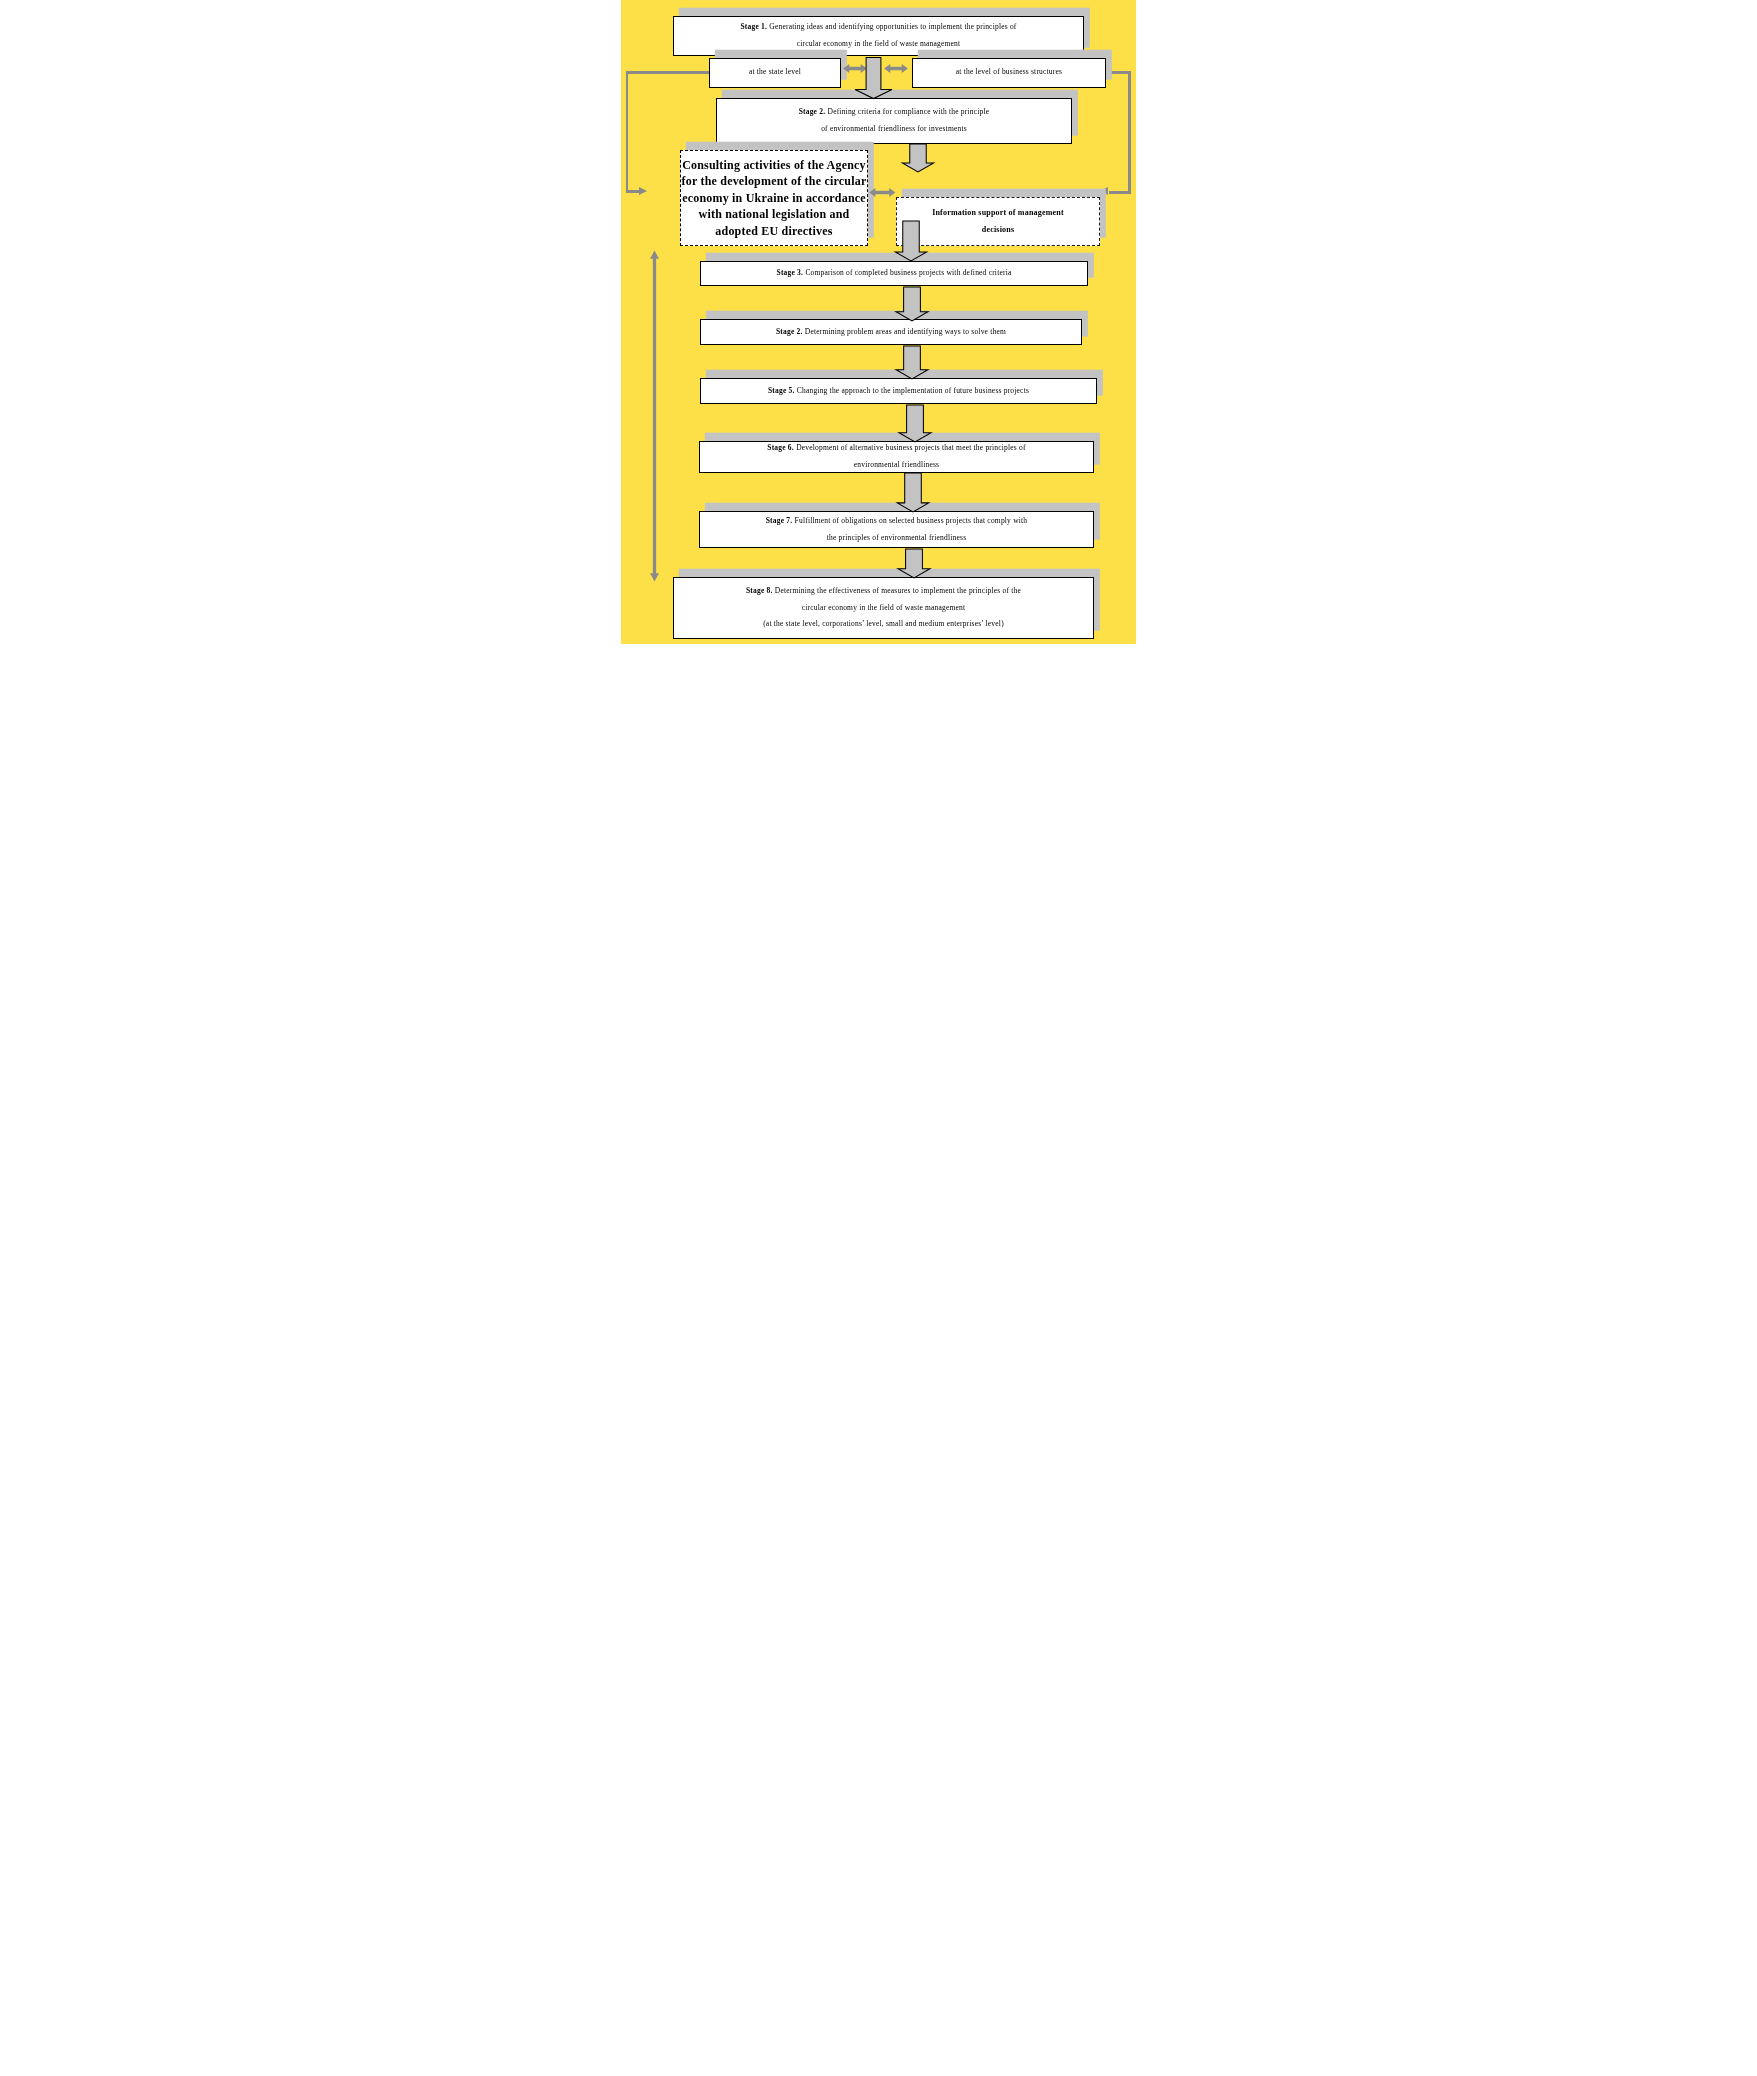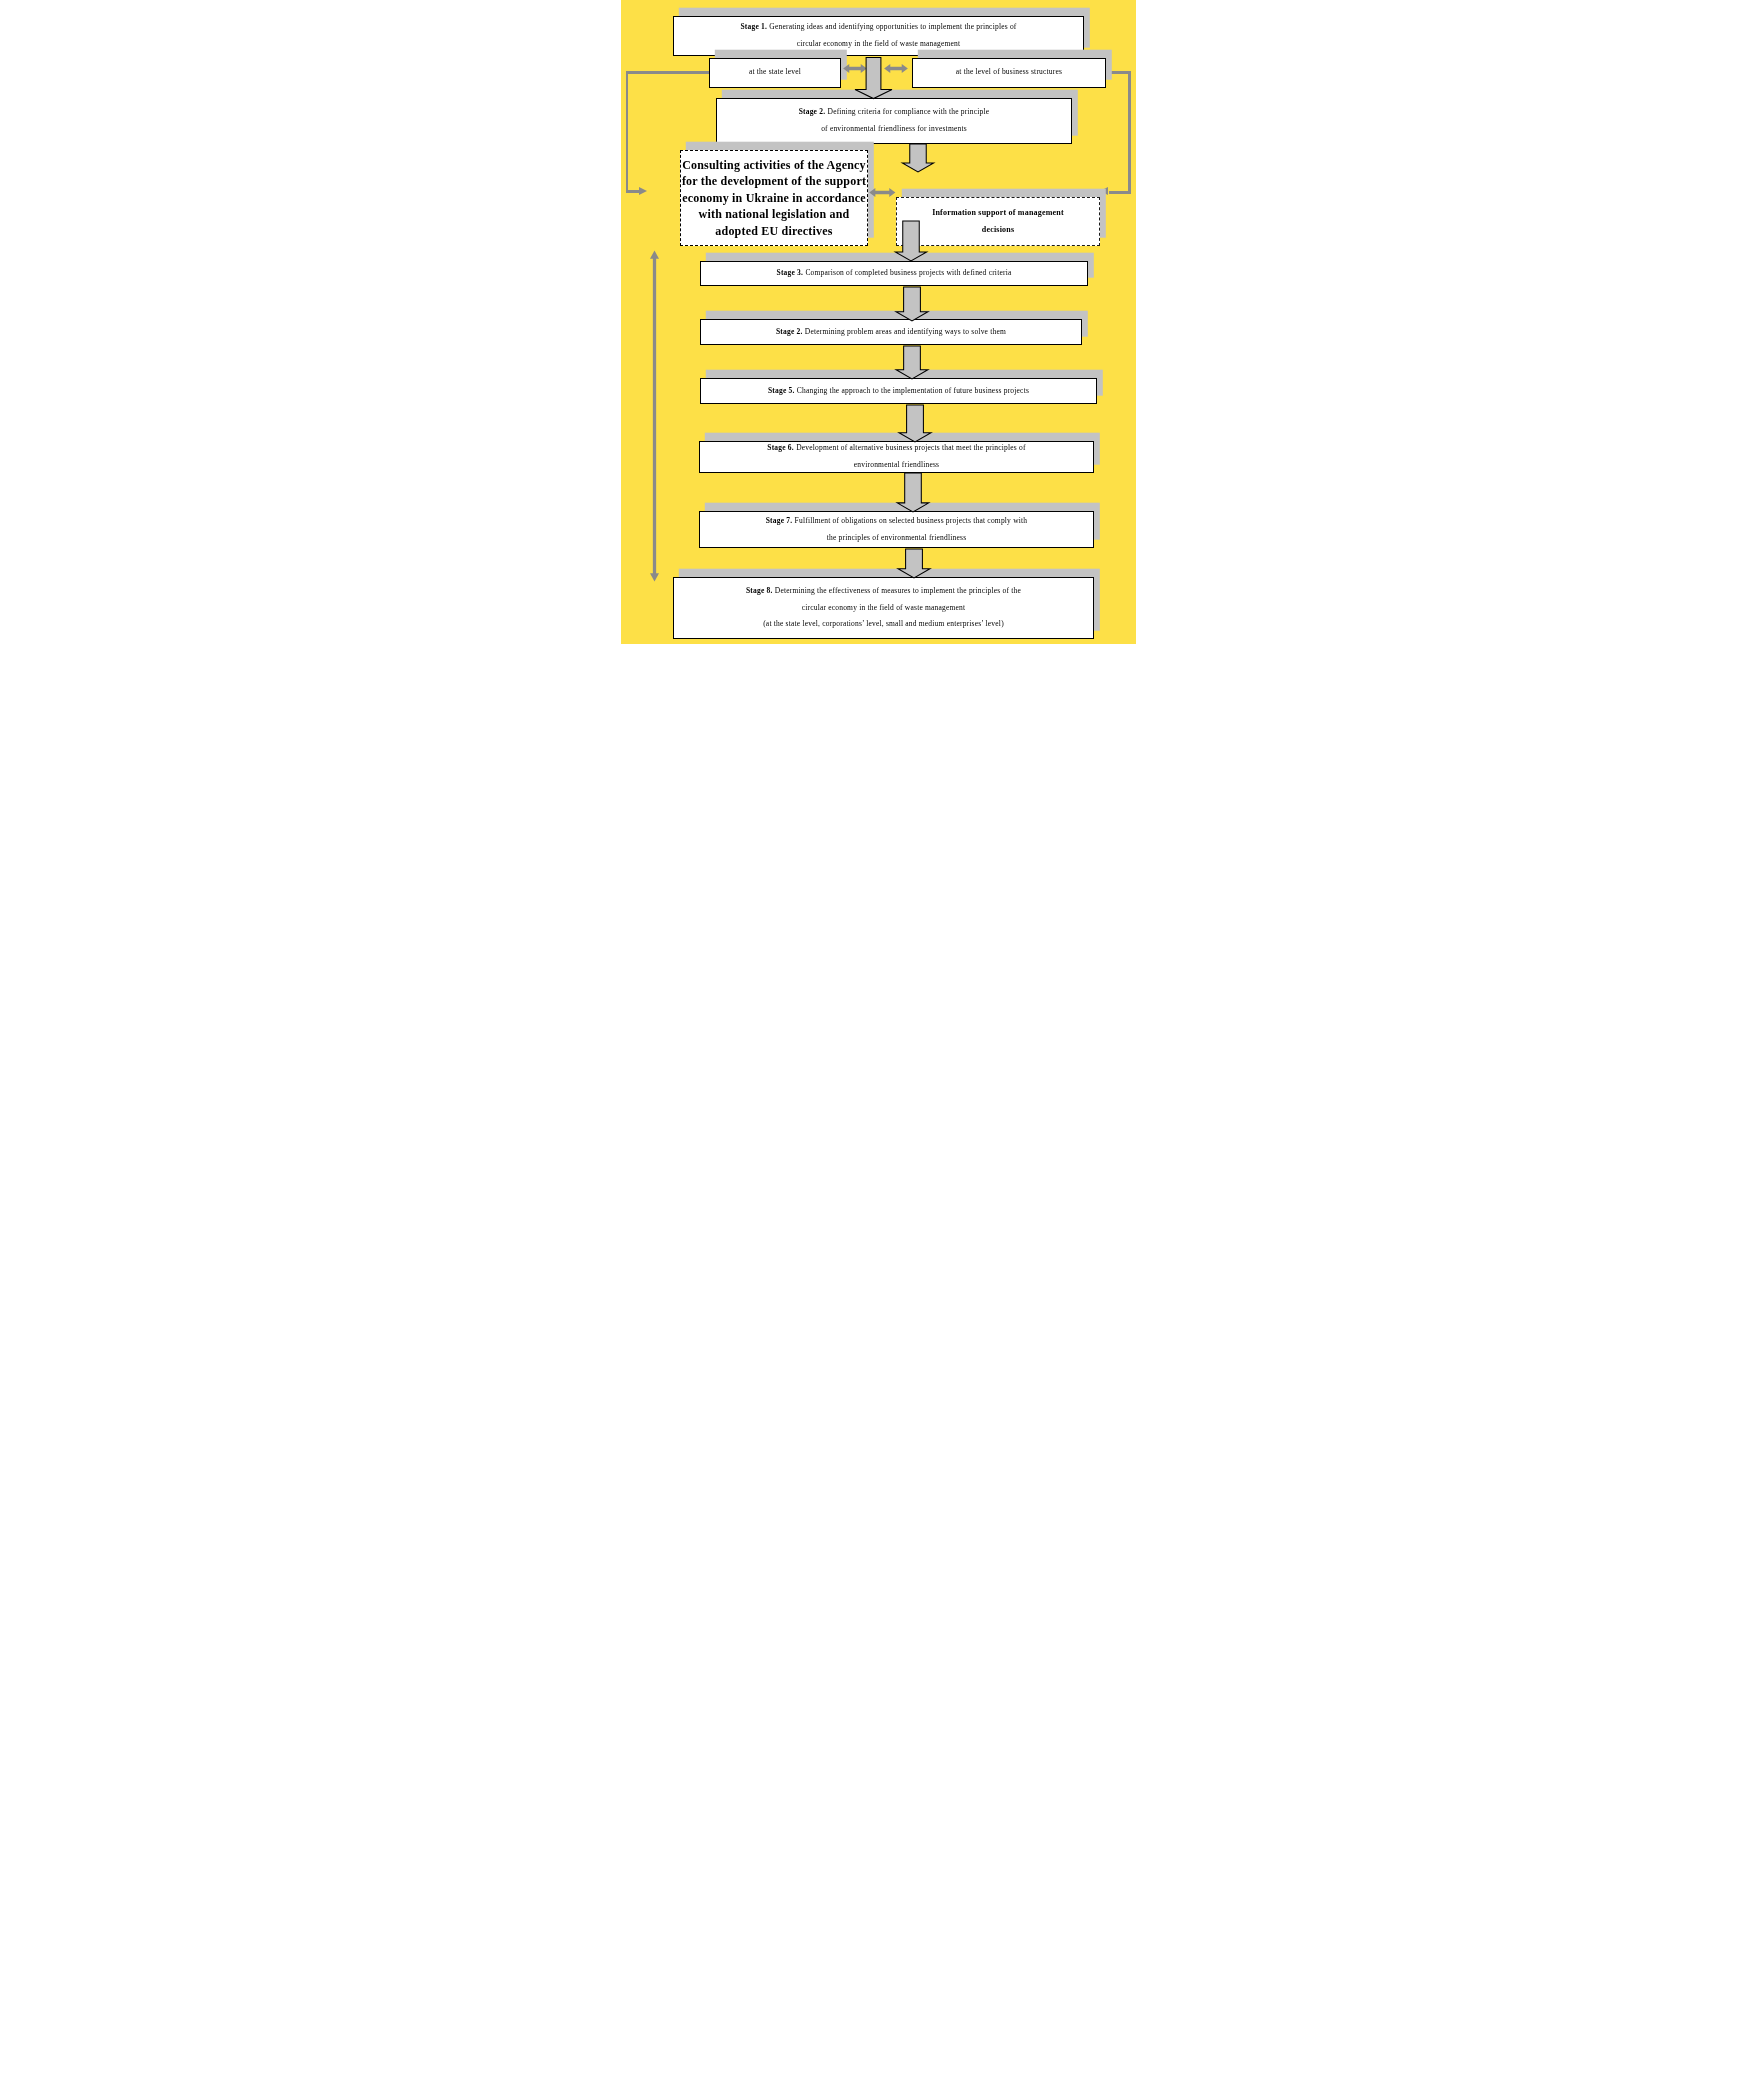--- a/index.html
+++ b/index.html
@@ -82,21 +82,21 @@
     <div class="line"><b>Stage 2.</b><span>Defining criteria for compliance with the principle</span></div>
     <div class="line"><span>of environmental friendliness for investments</span></div>
   </div>
 
   <svg class="arrow" style="left:281px;top:144px;" width="32" height="28" viewBox="0 0 76 68">
     <polygon points="18,0 58,0 58,46 76,46 38,68 0,46 18,46" fill="#c3c3c3" stroke="#000" stroke-width="2.5"></polygon>
   </svg>
 
   <div class="box dashed-bold bold-text" style="left:59px;top:150px;width:188px;height:96px;font-size:12px;">
     <div class="line">Consulting activities of the Agency</div>
-    <div class="line">for the development of the support</div>
+    <div class="line">for the development of the circular</div>
     <div class="line">economy in Ukraine in accordance</div>
     <div class="line">with national legislation and</div>
     <div class="line">adopted EU directives</div>
   </div>
 
   <svg class="arrow" style="left:248px;top:188px;" width="26.6" height="9" viewBox="0 0 64 22">
     <polygon points="0,11 15,0 15,7 49,7 49,0 64,11 49,22 49,15 15,15 15,22" fill="#8a8a8a"></polygon>
   </svg>
 
   <div class="box dashed-thin bold-text" style="left:275px;top:172px;width:204px;height:49px;font-size:8px;margin-top:25px;">

